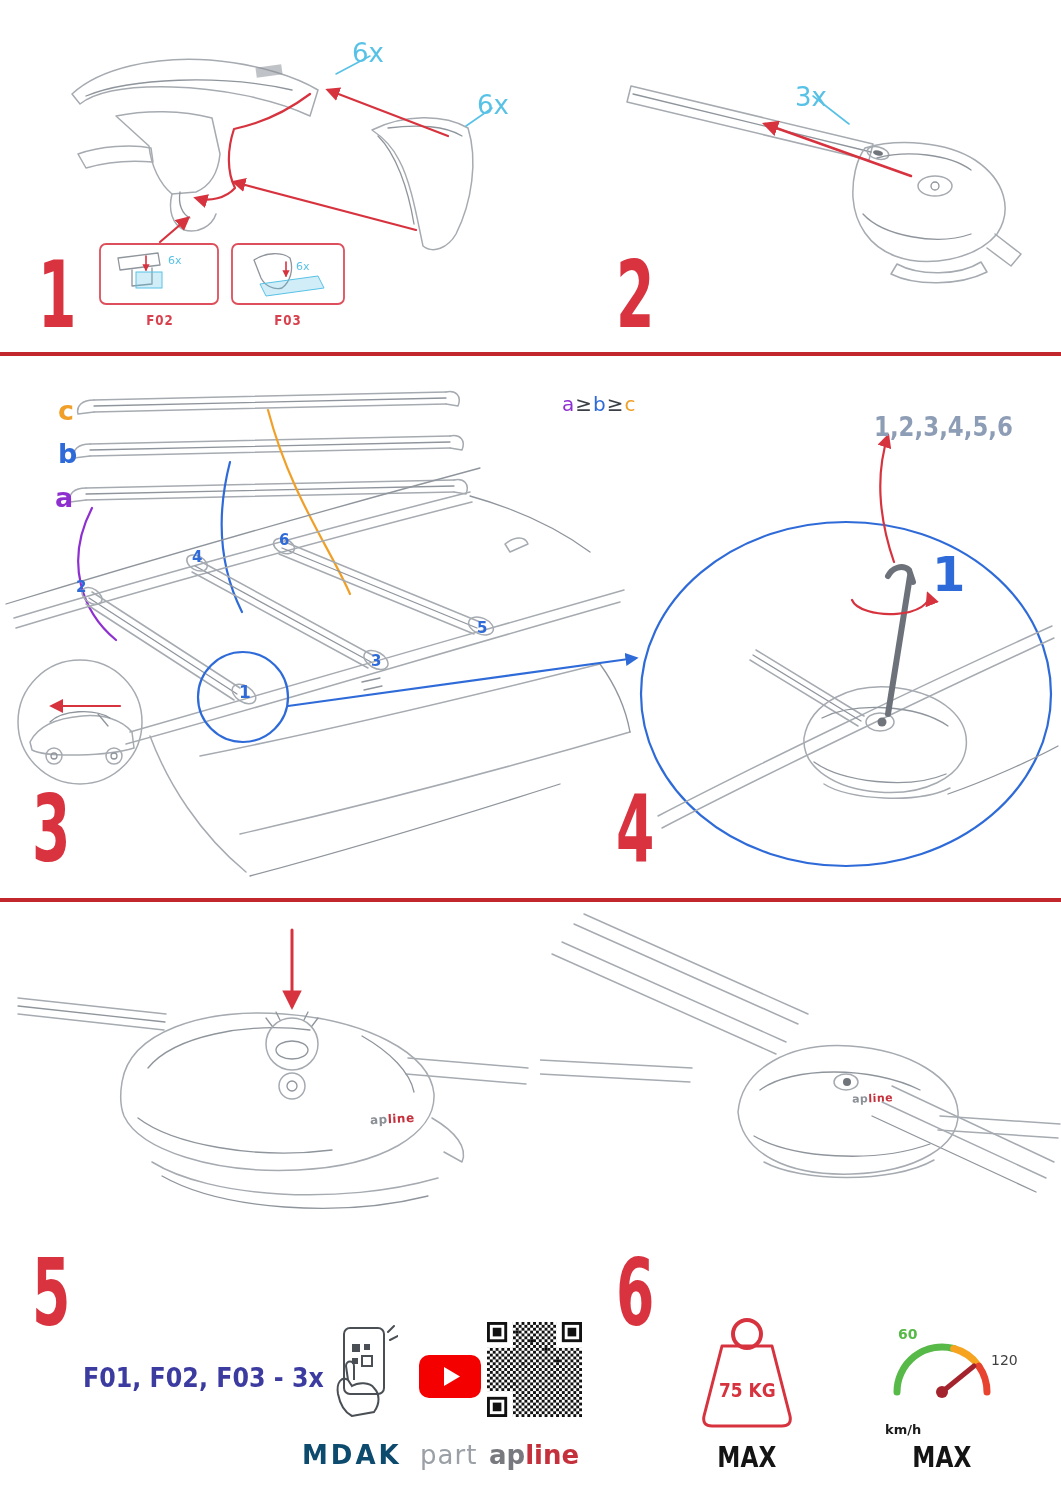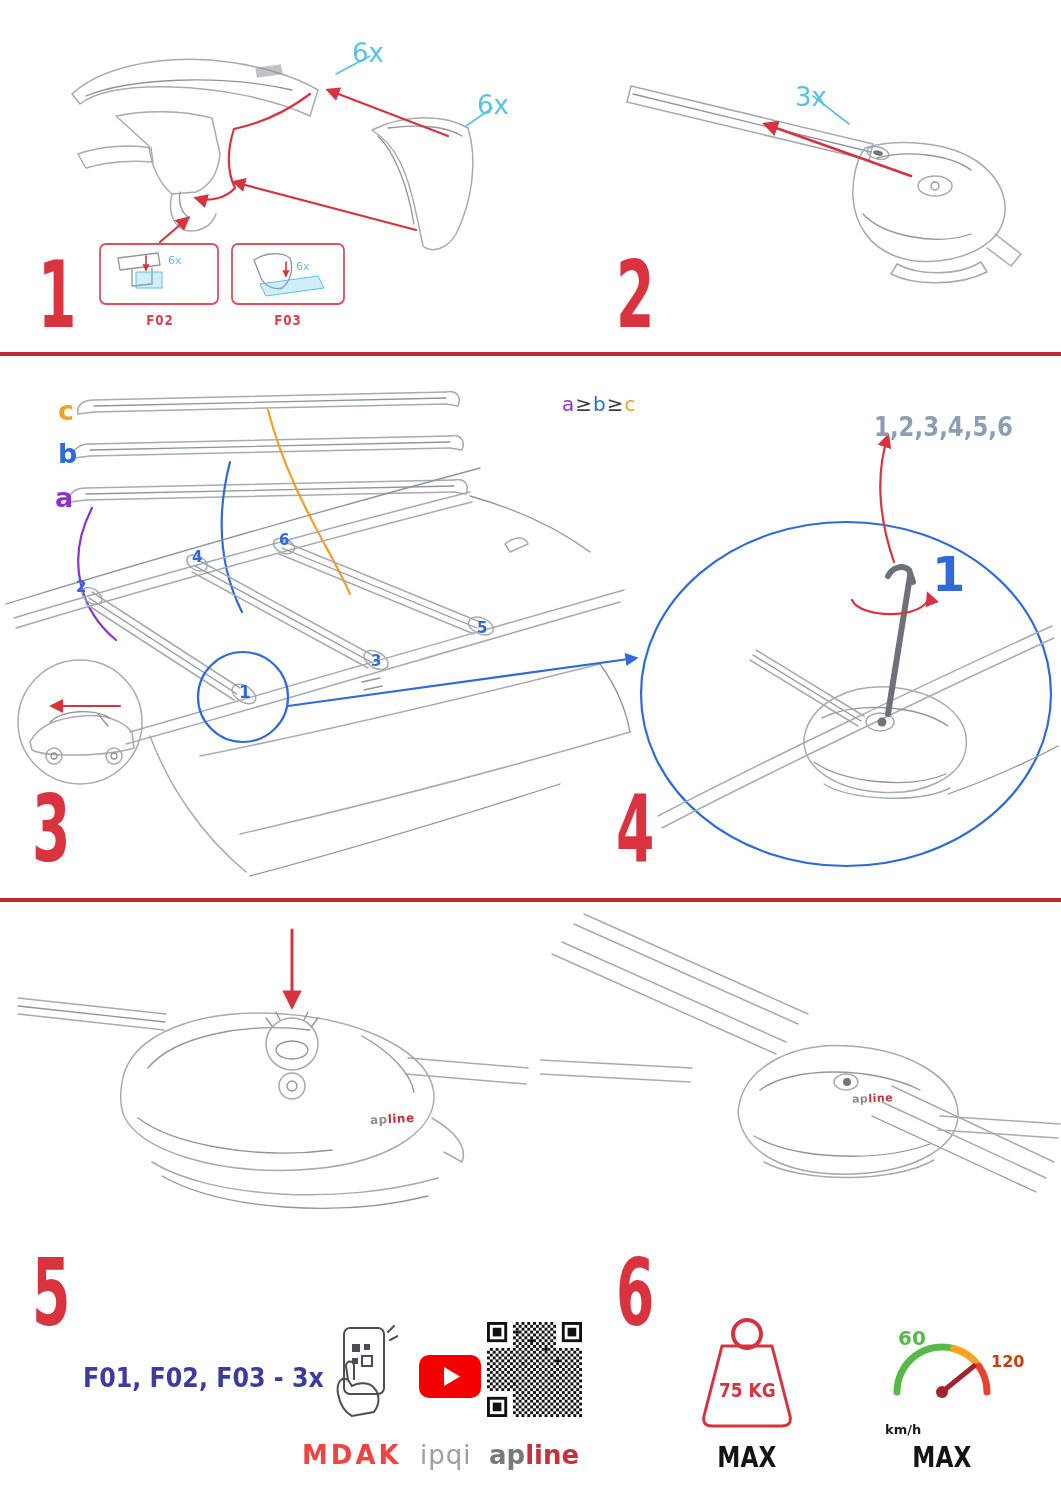--- a/index.html
+++ b/index.html
@@ -15,31 +15,31 @@
           transform:scaleX(0.85);transform-origin:center top;width:60px;text-align:center;}
   .barletter{font-size:27px;font-weight:700;line-height:1;}
   .c-purple{color:#8e2fd0;} .c-blue{color:#2f6bd8;} .c-orange{color:#f0a028;} .c-dark{color:#3a3f45;}
   .posnum{color:#2f6bd8;font-size:15px;font-weight:700;line-height:1;}
   .formula{font-size:20px;font-weight:400;letter-spacing:1px;}
   .seq{color:#8e9db6;font-size:26px;font-weight:600;transform:scaleX(0.88);transform-origin:left top;}
   .callout1{color:#2f6bd8;font-size:48px;font-weight:700;line-height:1;}
   .partsline{color:#3b3ba0;font-size:27px;font-weight:700;transform:scaleX(0.88);transform-origin:left top;white-space:nowrap;}
   .brand1{font-size:29px;font-weight:700;color:#26262a;white-space:nowrap;}
   .brand-red{color:#c4303b;}
-  .brand2{font-size:26px;font-weight:700;color:#ef4444;letter-spacing:3px;}
+  .brand2{font-size:26px;font-weight:700;color:#0c4a6e;letter-spacing:3px;}
   .brand3{font-size:26px;color:#9aa0a6;letter-spacing:1px;}
   .brand4{font-size:26px;font-weight:700;color:#77797e;}
   .maxwrap{width:118px;text-align:center;}
   .maxlabel{display:inline-block;font-size:29px;font-weight:700;color:#141414;
             transform:scaleX(0.8);transform-origin:center top;}
   .weightval{display:inline-block;color:#d7333f;font-size:20px;font-weight:700;
              transform:scaleX(0.85);transform-origin:center top;}
   .kmh{font-size:13px;color:#1c1c1c;font-weight:700;}
-  .g60{color:#57b947;font-size:20px;font-weight:700;}
-  .g120{color:#c2410c;font-size:16px;font-weight:700;}
+  .g60{color:#57b947;font-size:14px;font-weight:700;}
+  .g120{color:#404040;font-size:14px;font-weight:400;}
   .logo-tiny{font-size:12px;color:#8b9097;font-weight:700;letter-spacing:0.5px;}
   .logo-tiny .red{color:#c4303b;}
   
   .sg{stroke:#a6abb1;fill:none;stroke-width:1.5;stroke-linecap:round;stroke-linejoin:round;}
   .sg2{stroke:#8f959c;fill:none;stroke-width:1.3;stroke-linecap:round;stroke-linejoin:round;}
   .sr{stroke:#d7333f;fill:none;stroke-width:2.2;stroke-linecap:round;stroke-linejoin:round;}
   .sr3{stroke:#d7333f;fill:none;stroke-width:3;stroke-linecap:round;}
   .sc{stroke:#58c2e6;fill:none;stroke-width:1.6;stroke-linecap:round;}
   .sb{stroke:#2f6bd8;fill:none;stroke-width:2.2;stroke-linecap:round;}
   .rbox{stroke:#dd4f5c;fill:none;stroke-width:1.8;}
@@ -310,21 +310,21 @@
       <rect x="15" y="6" width="1" height="1" fill="#111111"></rect>
     <rect x="20" y="9" width="1" height="1" fill="#111111"></rect>
       <rect x="12" y="14" width="1" height="1" fill="#111111"></rect>
     <rect x="22" y="18" width="1" height="1" fill="#111111"></rect>
       <rect x="9" y="21" width="1" height="1" fill="#111111"></rect>
     <rect x="17" y="25" width="1" height="1" fill="#111111"></rect>
       <rect x="24" y="13" width="1" height="1" fill="#111111"></rect>
   </svg>
 
   <div class="abs brand2" style="left:302px;top:1408px">MDAK</div>
-  <div class="abs brand3" style="left:420px;top:1408px">ipqi</div>
+  <div class="abs brand3" style="left:420px;top:1408px">part</div>
   <div class="abs brand4" style="left:489px;top:1408px">
     <span>ap</span><span class="brand-red">line</span>
   </div>
 
   <svg class="abs" style="left:688px;top:1282px" width="118" height="120" viewBox="0 0 118 120">
     <circle cx="59" cy="20" r="14" style="stroke:#d7333f;fill:none;stroke-width:4"></circle>
     <path d="M34,32 L84,32 L102,102 Q104,112 94,112 L24,112 Q14,112 16,102 Z" style="stroke:#d7333f;fill:none;stroke-width:3;stroke-linejoin:round"></path>
   </svg>
   <div class="abs maxwrap" style="left:688px;top:1346px">
     <span class="weightval">75 KG</span>

